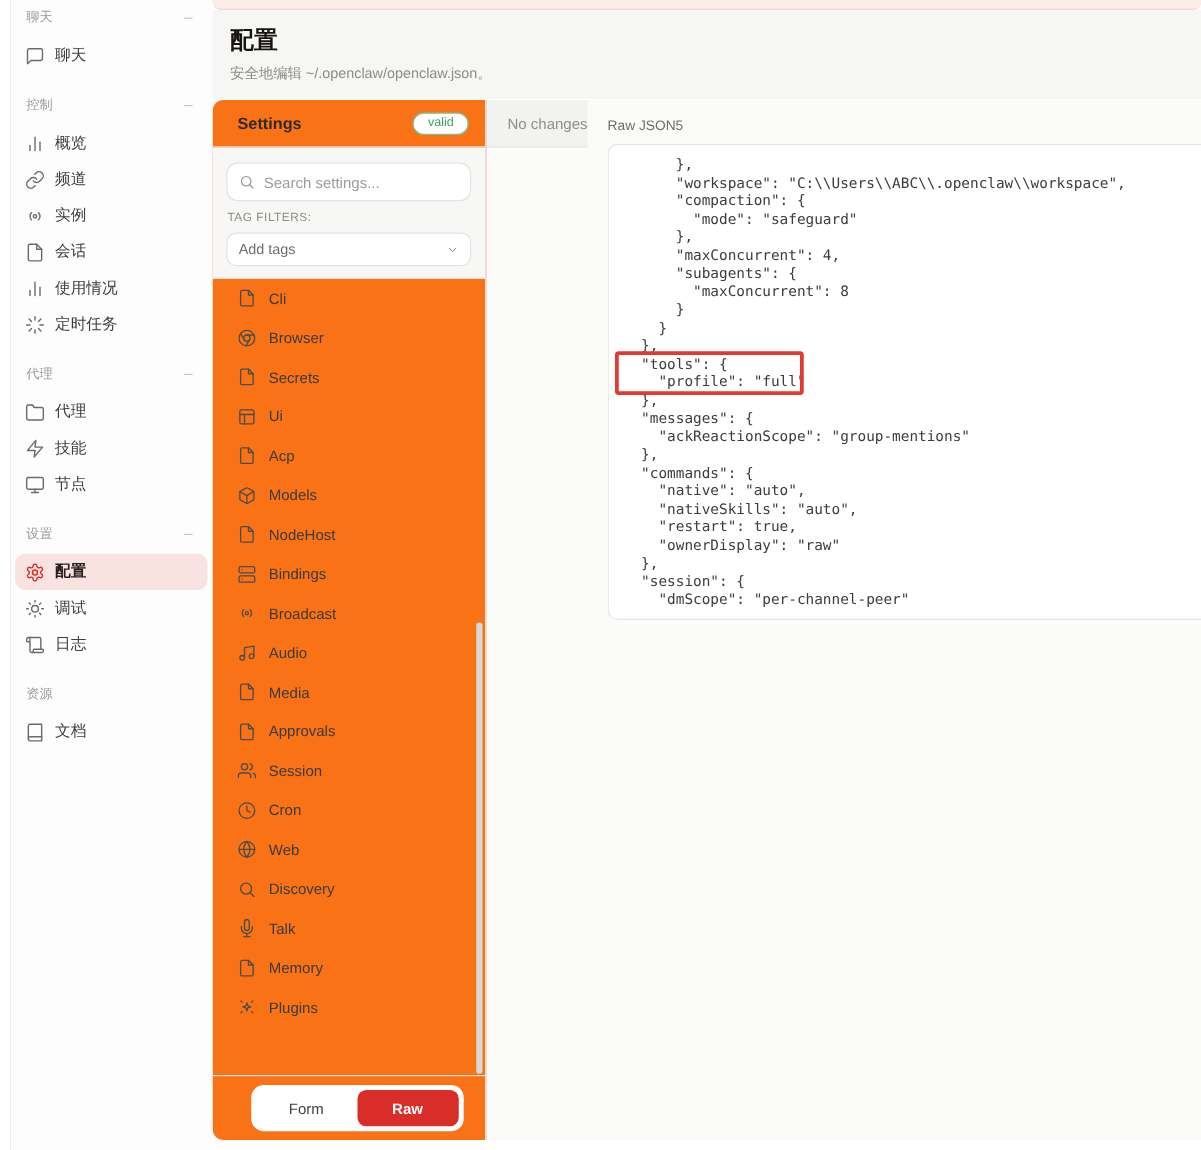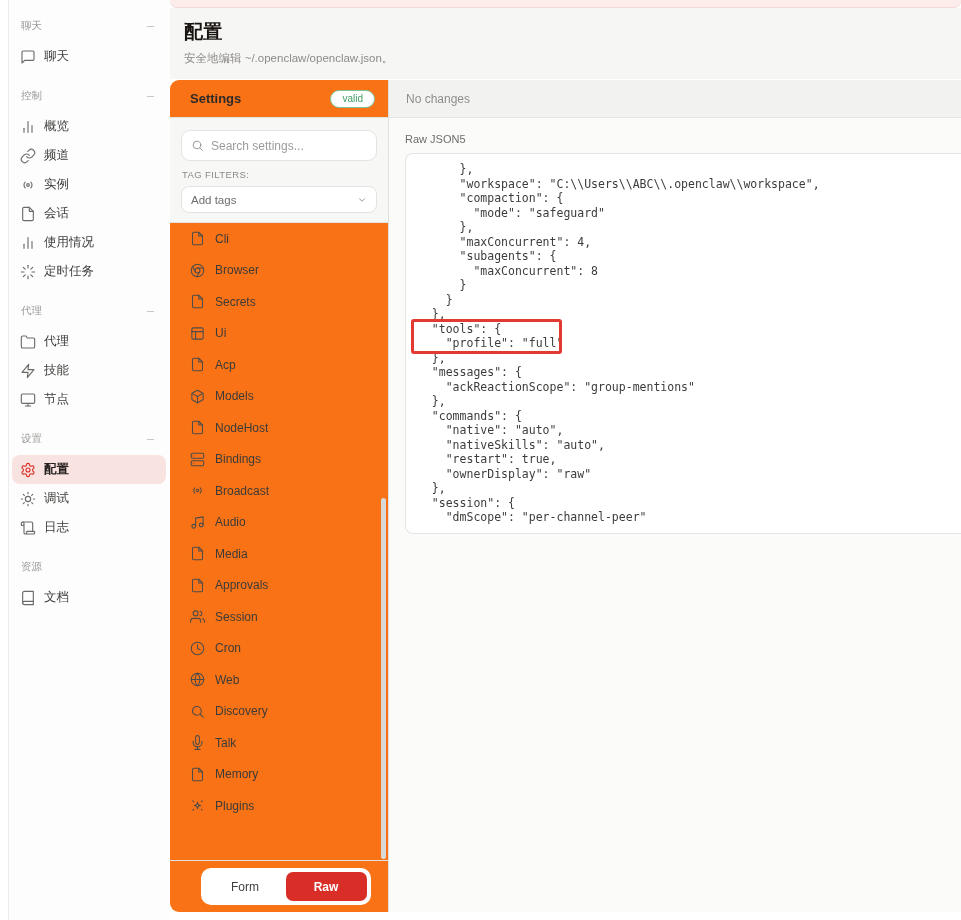--- a/index.html
+++ b/index.html
@@ -9,21 +9,21 @@
     font-family: "Liberation Sans", "DejaVu Sans", sans-serif;
     -webkit-font-smoothing: antialiased;
   }
   .icon { display: inline-flex; align-items: center; justify-content: center; flex: 0 0 auto; }
   .icon svg { width: 100%; height: 100%; }
 
   
   .edge-line { position: absolute; left: 8px; top: 0; bottom: 0; width: 1px; background: #ececec; }
 
   
-  .sidebar { position: absolute; left: 9px; top: 0; width: 161px; height: 100%; background: #fdfdfd; padding-top: 16px; }
+  .sidebar { position: absolute; left: 9px; top: 0; width: 161px; height: 100%; background: #fdfdfd; padding-top: 4px; }
   .side-section { margin-top: 15px; }
   .side-section:first-child { margin-top: 0; }
   .side-section-header { height: 20px; display: flex; align-items: center; justify-content: space-between; padding: 0 14px 0 12px; margin-bottom: 6px; cursor: pointer; }
   .sec-label { font-size: 10.5px; color: #9a9a98; }
   .sec-minus { width: 11px; height: 11px; color: #b9b9b7; }
   .side-item { height: 29px; display: flex; align-items: center; margin: 0 4px 0 3px; padding-left: 8px; border-radius: 8px; cursor: pointer; }
   .it-icon { width: 16px; height: 16px; margin-right: 8px; color: #6b6b69; }
   .it-label { font-size: 12.5px; color: #3d3d3b; }
   .side-item.active { background: var(--active-pill-bg, #f8e3e1); }
   .side-item.active .it-icon { color: var(--accent-red, #c8413a); }
@@ -57,21 +57,21 @@
   .sp-item { height: 31.5px; display: flex; align-items: center; padding-left: 20px; cursor: pointer; }
   .sp-icon { width: 15px; height: 15px; margin-right: 10px; color: #4c4c4a; }
   .sp-label { font-size: 12px; color: #3b3b39; }
   .sp-scrollbar { position: absolute; right: 2px; top: 275px; width: 5px; height: 361px; border-radius: 3px; background: #d9d9d7; }
   .sp-footer { flex: 0 0 auto; height: 52px; border-top: 1px solid #e0e0df; display: flex; align-items: center; justify-content: center; }
   .seg { width: 170px; height: 37px; background: #fff; border-radius: 10px; padding: 4px; display: flex; margin-left: 13px; }
   .seg-btn { flex: 1; display: flex; align-items: center; justify-content: center; font-size: 12px; color: #3f3f3d; border-radius: 7px; cursor: pointer; }
   .seg-btn.raw { background: var(--accent-red, #d92d27); color: #fff; font-weight: 700; }
 
   
-  .editor-panel { flex: 1 1 auto; background: #fbfbfa; display: flex; flex-direction: column; min-width: 0; }
+  .editor-panel { flex: 1 1 auto; background: #fbfbfa; display: flex; flex-direction: row; min-width: 0; }
   .ed-status { height: 38px; flex: 0 0 auto; background: #f2f2f1; border-bottom: 1px solid #e5e5e4; display: flex; align-items: center; padding-left: 17px; font-size: 12px; color: #8e8e8b; }
   .ed-body { flex: 1 1 auto; padding: 15px 0 0 16px; position: relative; }
   .ed-mode-label { font-size: 11px; color: #6e6e6b; margin-bottom: 8px; }
   .code-wrap { position: relative; background: #fff; border: 1px solid #e5e5e3; border-right: none; border-radius: 8px 0 0 8px; margin-right: -6px; padding: 8px 0 8px 12px; }
   .code-line { font-family: "DejaVu Sans Mono", "Liberation Mono", monospace; font-size: 11.5px; line-height: 14.5px; white-space: pre; color: #3c3c3a; }
   .highlight-box { position: absolute; left: 5px; top: 165px; width: 151px; height: 35px; border: 3px solid var(--highlight-red, #e23a32); border-radius: 3px; pointer-events: none; }
 </style>
 </head>
 <body>
 

